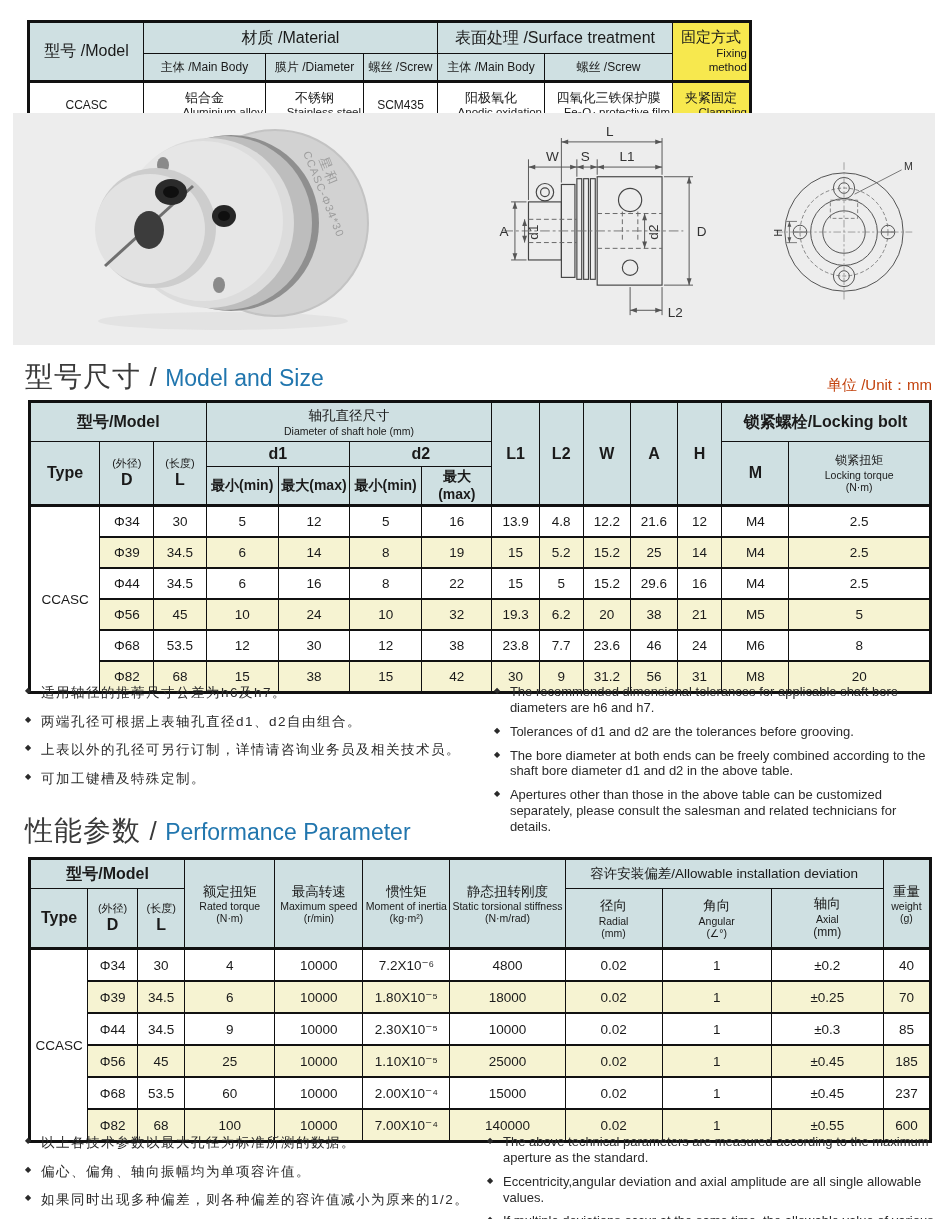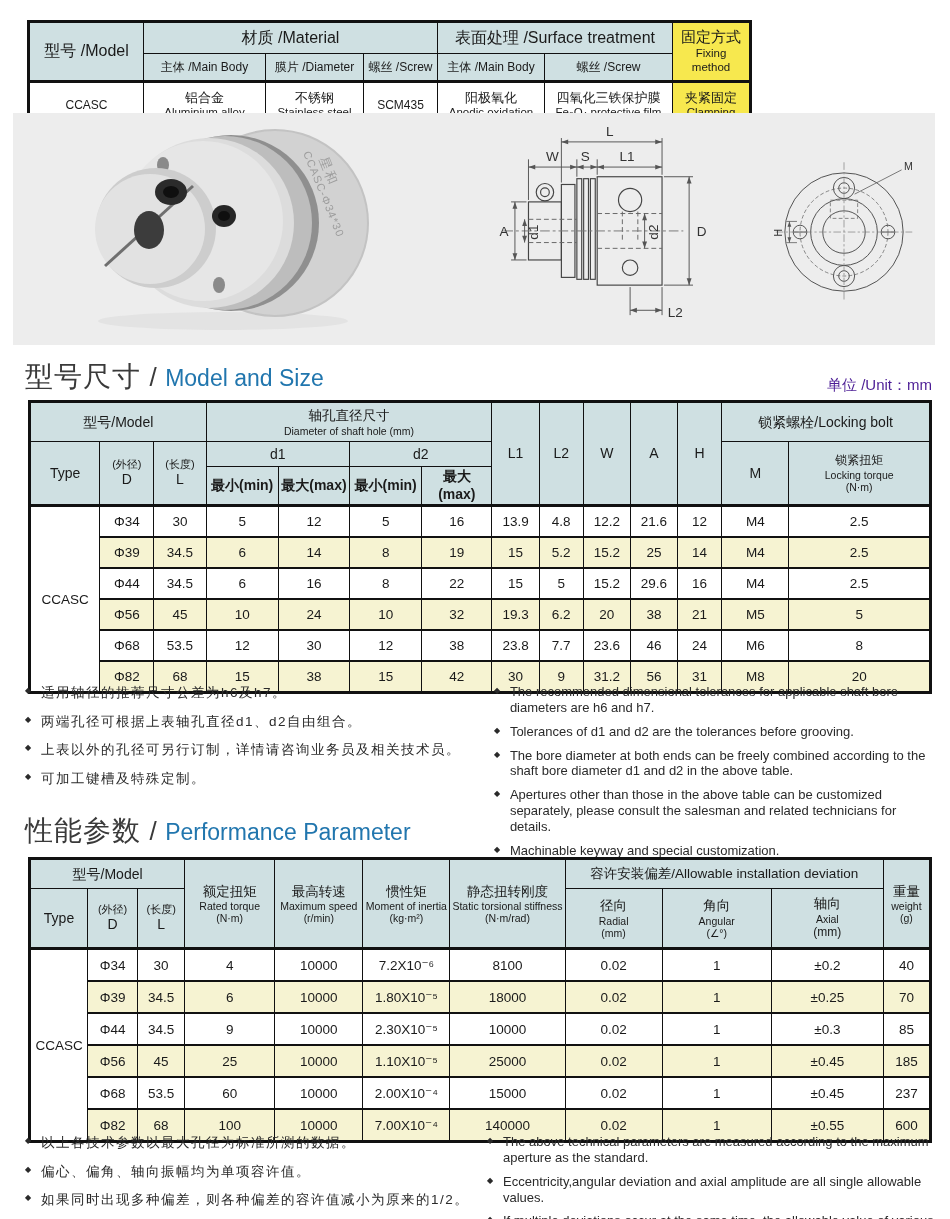--- a/index.html
+++ b/index.html
@@ -13,42 +13,42 @@
   .hd{background:#cfe0e2;}
   .yel{background:#f7e84e;}
   
   .top-table{position:absolute;left:27px;top:20px;width:722px;border:3px solid #111;}
   .top-table td{font-size:12px;}
   .top-table .big{font-size:16px;}
   .top-table .sub{font-size:12px;height:24px;}
   .top-table tr.r1 td{height:28px;}
   .top-table tr.r3 td{height:42px;border-top:3px solid #111;}
   .cn{font-size:13px;display:block;line-height:1.25;}
-  .en{font-size:11.5px;display:block;line-height:1.2;color:#1a1a1a;}
+  .en{font-size:11.5px;display:block;line-height:1.2;color:#1a1a1a;text-align:right;}
   .model-name{font-size:14px;}
   
   .band{position:absolute;left:13px;top:113px;width:922px;height:232px;background:#ededed;display:flex;}
   .band svg{display:block;}
   
   .sec-title{position:absolute;left:25px;height:36px;white-space:nowrap;}
   .sec-title .t-cn{font-size:28px;color:#3a3a3a;letter-spacing:1px;}
   .sec-title .t-sep{font-size:26px;color:#3a3a3a;padding:0 4px;}
   .sec-title .t-en{font-size:23px;color:#2176ae;}
-  .unit-label{position:absolute;right:18px;font-size:15px;color:#4c1d95;margin-left:39px;}
+  .unit-label{position:absolute;right:18px;font-size:15px;color:#c2410c;margin-left:39px;}
   
   .spec{position:absolute;left:28px;width:904px;border:3px solid #111;}
   .spec th{background:#cfe0e2;font-size:13px;line-height:1.25;}
   .spec td{font-size:13.5px;border-top-width:2px;border-bottom-width:2px;height:27px;}
   .spec tbody tr:first-child td{border-top:3px solid #111;}
   .spec tr.alt td{background:#f6f3d2;}
   .spec td.typecell{background:#fff;font-size:13.5px;}
   .th-en{font-size:10.5px;display:block;line-height:1.15;}
   .th-cn{font-size:13.5px;display:block;line-height:1.3;}
   .th-sm{font-size:11px;display:block;line-height:1.2;}
-  .th-big{font-size:14px;display:block;line-height:1.2;}
+  .th-big{font-size:16px;display:block;line-height:1.2;font-weight:bold;}
   #size-table{top:400px;}
   #size-table tr.h1 th{height:36px;}
   #size-table tr.h2 th{height:22px;}
   #size-table tr.h3 th{height:26px;font-size:14px;font-weight:bold;}
   #perf-table{top:857px;}
   #perf-table tr.p1 th{height:26px;}
   #perf-table tr.p2 th{height:56px;}
   #perf-table td{height:28px;}
   
   .notes{position:absolute;display:flex;left:25px;width:910px;}
@@ -443,21 +443,20 @@
     <li>适用轴径的推荐尺寸公差为h6及h7。</li>
     <li>两端孔径可根据上表轴孔直径d1、d2自由组合。</li>
     <li>上表以外的孔径可另行订制，详情请咨询业务员及相关技术员。</li>
     <li>可加工键槽及特殊定制。</li>
   </ul>
   <ul class="notes-en">
     <li>The recommended dimensional tolerances for applicable shaft bore diameters are h6 and h7.</li>
     <li>Tolerances of d1 and d2 are the tolerances before grooving.</li>
     <li>The bore diameter at both ends can be freely combined according to the shaft bore diameter d1 and d2 in the above table.</li>
     <li>Apertures other than those in the above table can be customized separately, please consult the salesman and related technicians for details.</li>
-    <li>Machinable keyway and special customization.</li>
   </ul>
 </div>
 
 <div class="sec-title" style="top:812px">
   <span class="t-cn">性能参数</span>
   <span class="t-sep">/</span>
   <span class="t-en">Performance Parameter</span>
 </div>
 
 <table class="spec" id="perf-table">
@@ -538,21 +537,21 @@
   </tr>
   </thead>
   <tbody>
   <tr>
     <td rowspan="6" class="typecell">CCASC</td>
     <td>Φ34</td>
         <td>30</td>
         <td>4</td>
         <td>10000</td>
         <td>7.2X10⁻⁶</td>
-        <td>8100</td>
+        <td>4800</td>
         <td>0.02</td>
         <td>1</td>
         <td>±0.2</td>
         <td>40</td>
   </tr>
   <tr class="alt">
     <td>Φ39</td>
         <td>34.5</td>
         <td>6</td>
         <td>10000</td>

